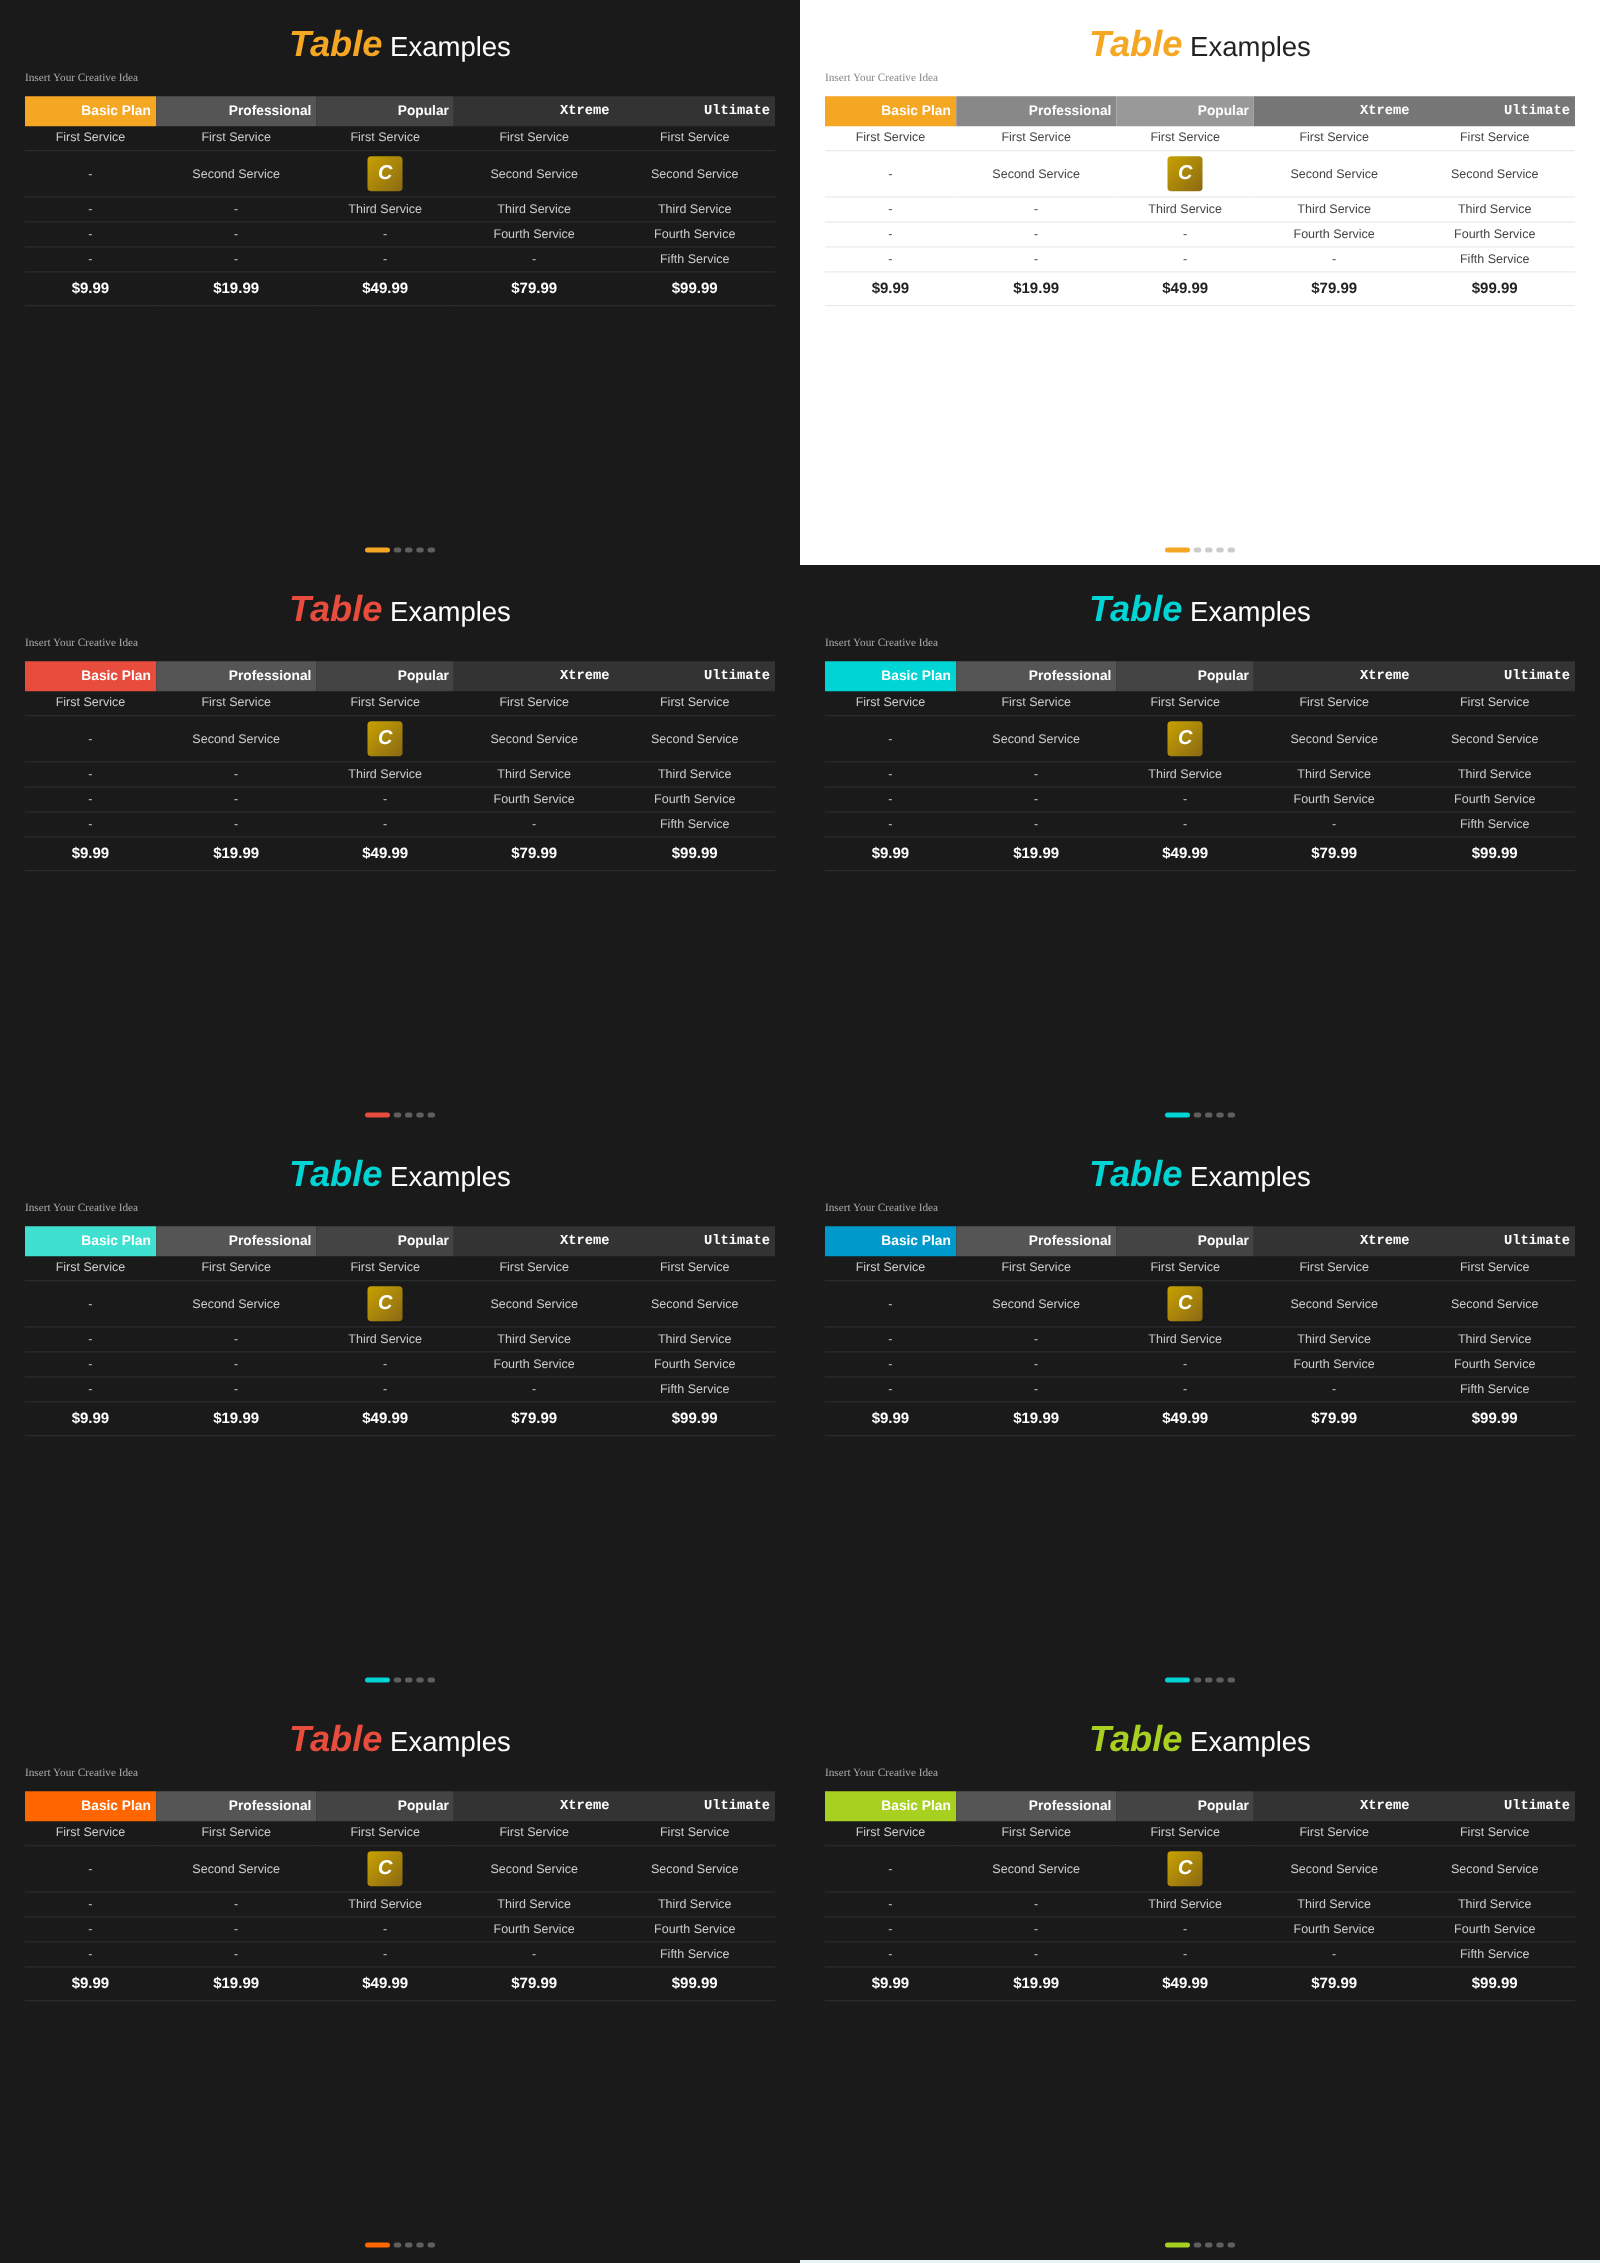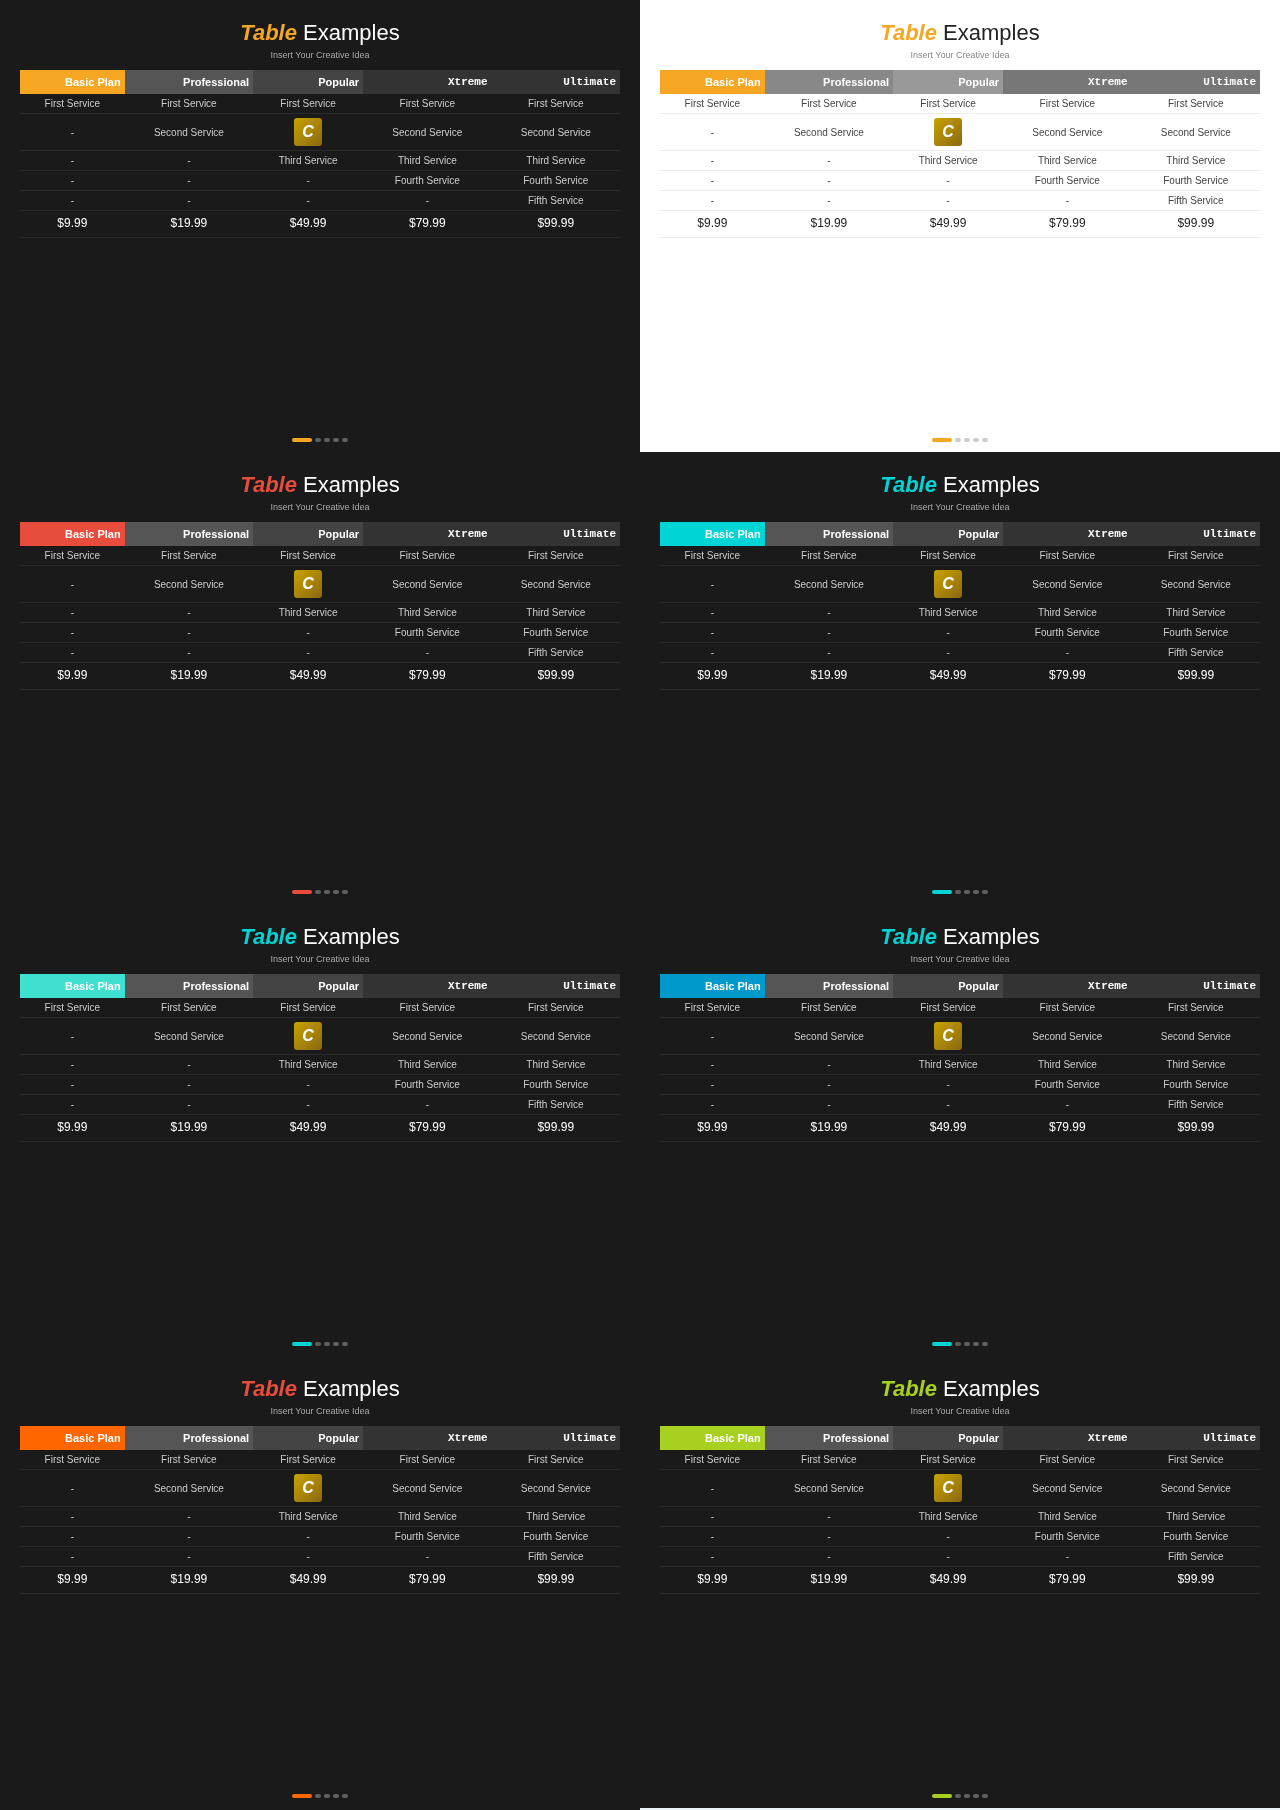--- a/index.html
+++ b/index.html
@@ -21,34 +21,34 @@
     
     .slide-dark { background: #1a1a1a; }
     .slide-light { background: #ffffff; }
     
     .slide-title {
       text-align: center;
       margin-bottom: 4px;
     }
     
     .slide-title .table-word {
-      font-size: 22px;
+      font-size: 29px;
       font-weight: bold;
       font-style: italic;
     }
     
     .slide-title .examples-word {
       font-size: 22px;
       font-weight: normal;
     }
     
     .slide-subtitle {
-      text-align: center;
       font-size: 9px;
       margin-bottom: 10px;
+      font-family: Liberation Serif, serif;
     }
     
     .dark-text { color: #ffffff; }
     .dark-subtitle { color: #aaaaaa; }
     .light-text { color: #222222; }
     .light-subtitle { color: #888888; }
     
     
     .accent-gold { color: #f5a623; }
     .accent-red { color: #e74c3c; }
@@ -74,21 +74,21 @@
       padding: 4px 4px;
       text-align: center;
       font-size: 10px;
       border-bottom: 1px solid rgba(255,255,255,0.08);
     }
     
     .slide-dark .price-table td { color: #cccccc; border-bottom: 1px solid rgba(255,255,255,0.08); }
     .slide-light .price-table td { color: #444444; border-bottom: 1px solid rgba(0,0,0,0.08); }
     
     .price-row td {
-      font-weight: normal;
+      font-weight: bold;
       font-size: 12px;
       padding-top: 5px;
       padding-bottom: 7px;
     }
     
     .slide-dark .price-row td { color: #ffffff; border-top: 1px solid rgba(255,255,255,0.2); }
     .slide-light .price-row td { color: #222222; border-top: 1px solid rgba(0,0,0,0.15); }
     
     
     .h-gold { background: #f5a623; }

